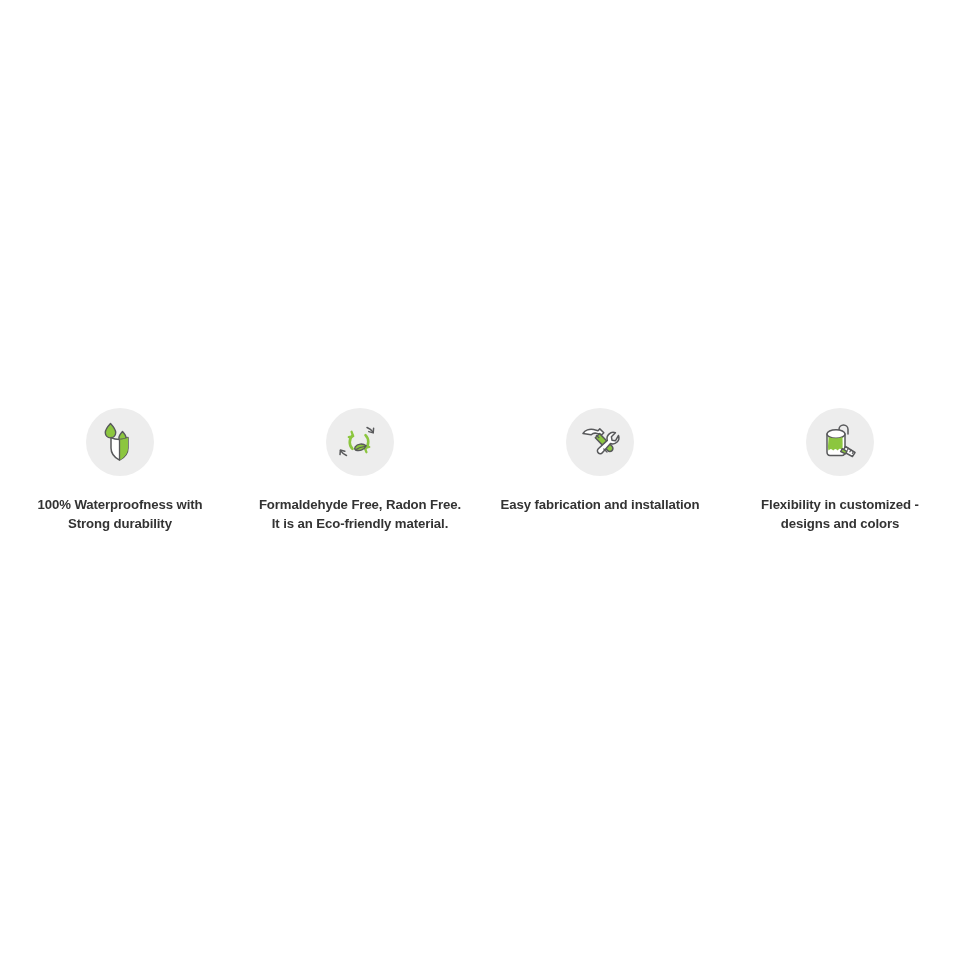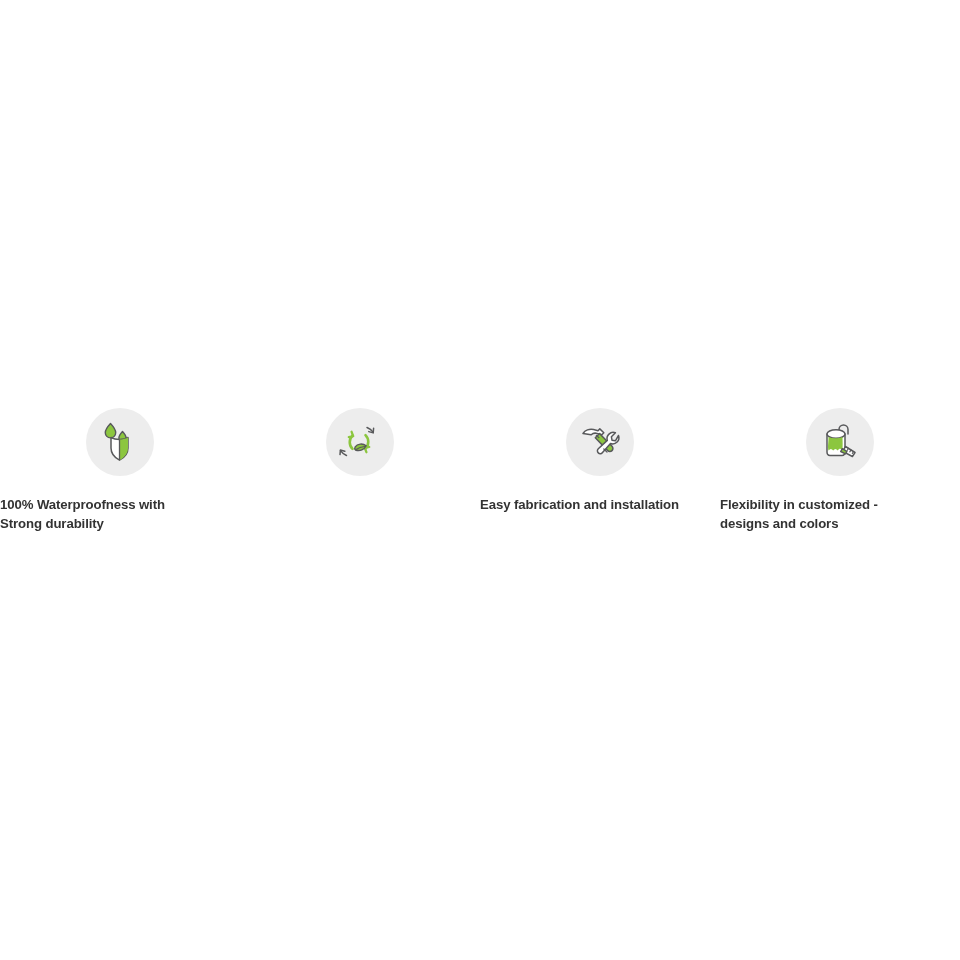--- a/index.html
+++ b/index.html
@@ -44,20 +44,21 @@
     align-items: center;
     justify-content: center;
     position: relative;
   }
   .icon-circle svg {
     display: block;
     overflow: visible;
   }
   .feature-caption {
     margin-top: 20px;
+    text-align: center;
     font-size: 13.2px;
     font-weight: bold;
     line-height: 1.42;
     color: #333333;
     letter-spacing: -0.1px;
     white-space: pre-line;
     width: 240px;
   }
 </style>
 </head>
@@ -93,20 +94,22 @@
             <path d="M4 35.6l0.4-4.6 4.4 1.3" stroke="#58595b" stroke-width="1.5" stroke-linecap="round" stroke-linejoin="round"></path>
             <path d="M16.5 16.5a9.5 9.5 0 0 0 0 13.4" stroke="#8cc63f" stroke-width="2.6" stroke-linecap="round"></path>
             <path d="M15.6 12.8l1.6 4.3-4.4 1" stroke="#8cc63f" stroke-width="2.3" stroke-linecap="round" stroke-linejoin="round"></path>
             <path d="M29.5 29.5a9.5 9.5 0 0 0 0-13.4" stroke="#8cc63f" stroke-width="2.6" stroke-linecap="round"></path>
             <path d="M30.4 33.2l-1.6-4.3 4.4-1" stroke="#8cc63f" stroke-width="2.3" stroke-linecap="round" stroke-linejoin="round"></path>
             <path d="M19.5 31c4.5 1.5 8.8-0.6 10.7-4.3-3.6-2.6-8.9-2-11 1.2-0.6 1-0.8 2.1 0.3 3.1z" fill="#8cc63f" stroke="#58595b" stroke-width="1.4" stroke-linejoin="round"></path>
             <path d="M20 30.5c2.6-1.6 5.5-2.6 8.5-3" stroke="#58595b" stroke-width="1.2" stroke-linecap="round"></path>
           </svg>
         </span>
       </div>
+      <div class="feature-caption">Formaldehyde Free, Radon Free.
+It is an Eco-friendly material.</div>
     </div>
 
     <div class="feature">
       <div class="icon-circle">
         <span>
           <svg width="50" height="46" viewBox="0 0 50 46" fill="none" xmlns="http://www.w3.org/2000/svg">
             <path d="M8 14.5c2-3.2 6.4-5 10.5-4l4.5 1.2 1.8-1.8 4 3.8-2 2-4.8-1.3c-2.2-0.6-4.4 0-5.8 1.3L8 14.5z" fill="#ffffff" stroke="#58595b" stroke-width="1.5" stroke-linejoin="round"></path>
             <path d="M24.5 14.5l12.5 12.8c1.2 1.2 1.2 3.1 0 4.3-1.2 1.2-3.1 1.2-4.3 0L20.3 18.8l4.2-4.3z" fill="#8cc63f" stroke="#58595b" stroke-width="1.5" stroke-linejoin="round"></path>
             <path d="M21 15.8l3.2 3.2" stroke="#58595b" stroke-width="1.2"></path>
             <path d="M43.5 16.5a6.2 6.2 0 0 1-8 8l-8.2 9.2c-1 1.2-2.9 1.3-4 0.2-1.2-1.1-1.2-3 0-4.2l9-8.3a6.2 6.2 0 0 1 8.1-7.6l-4 4 0.6 3.4 3.4 0.6 3.1-5.3z" fill="#ffffff" stroke="#58595b" stroke-width="1.5" stroke-linejoin="round"></path>

